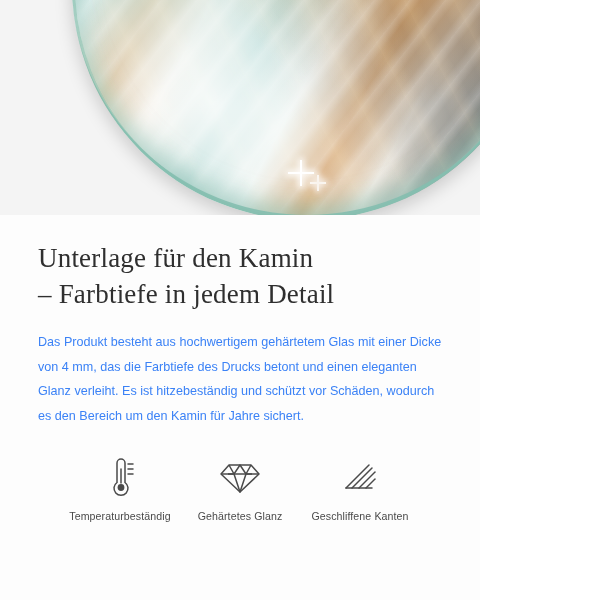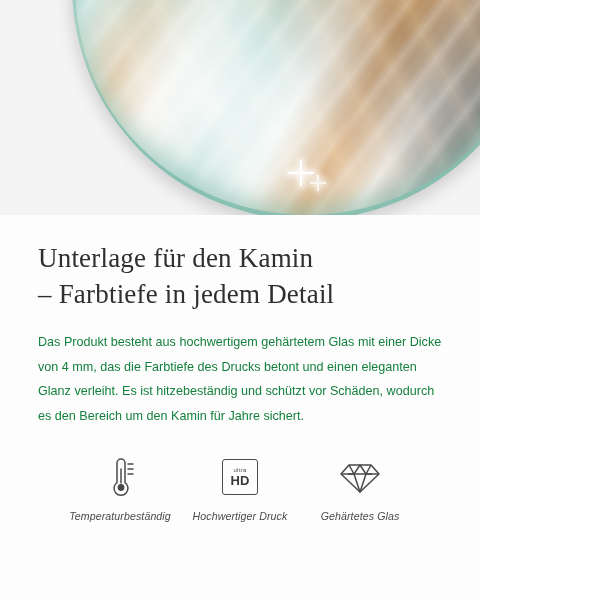--- a/index.html
+++ b/index.html
@@ -137,21 +137,21 @@
     font-weight: 400;
     color: #2f2f2f;
     margin: 0 0 18px 0;
     letter-spacing: .2px;
   }
   .headline .line2 { display: block; }
 
   .paragraph {
     font-size: 12.6px;
     line-height: 1.95;
-    color: #15803d;
+    color: #3b82f6;
     margin: 0;
     max-width: 512px;
   }
 
   
   .features {
     margin-top: 26px;
     display: grid;
     grid-template-columns: repeat(3, 1fr);
     row-gap: 14px;
@@ -171,21 +171,20 @@
     align-items: center;
     justify-content: center;
   }
 
   .feature-label {
     margin-top: 10px;
     font-size: 10.6px;
     color: #4a4a4a;
     text-align: center;
     letter-spacing: .1px;
-    font-style: italic;
   }
 
   .hd-box {
     width: 34px;
     height: 34px;
     border: 1.6px solid #4d4d4d;
     border-radius: 3px;
     display: flex;
     flex-direction: column;
     align-items: center;
@@ -231,42 +230,45 @@
           <svg width="40" height="44" viewBox="0 0 40 44" fill="none" stroke="#4a4a4a" stroke-width="1.5" stroke-linecap="round">
             <path d="M17 8a4 4 0 0 1 8 0v19.5a7 7 0 1 1-8 0V8z"></path>
             <path d="M21 14v14"></path>
             <circle cx="21" cy="32.5" r="3.4" fill="#4a4a4a" stroke="none"></circle>
             <path d="M28 9h5M28 14h5M28 19h5"></path>
           </svg>
         </div>
         <div class="feature-label">Temperaturbeständig</div>
       </div>
 
-      <div class="feature">
-        <div class="feature-icon">
-          <div class="hd-box">
-            <span class="ultra">ultra</span>
-            <span class="hd">HD</span>
-          </div>
-        </div>
-        <div class="feature-label">Hochwertiger Druck</div>
-      </div>
 
 
       <div class="feature">
         <div class="feature-icon">
           <svg width="44" height="40" viewBox="0 0 44 40" fill="none" stroke="#4a4a4a" stroke-width="1.5" stroke-linejoin="round">
             <path d="M11 8h22l8 9-19 18L3 17l8-9z"></path>
             <path d="M3 17h38"></path>
             <path d="M11 8l5 9-6 0"></path>
             <path d="M33 8l-5 9 6 0"></path>
             <path d="M16 17l6 18 6-18"></path>
             <path d="M16 17l6-9 6 9"></path>
           </svg>
         </div>
-        <div class="feature-label">Gehärtetes Glas</div>
+        <div class="feature-label">Gehärtetes Glanz</div>
       </div>
 
+      <div class="feature">
+        <div class="feature-icon">
+          <svg width="44" height="40" viewBox="0 0 44 40" fill="none" stroke="#4a4a4a" stroke-width="1.5" stroke-linecap="round">
+            <path d="M8 31h26"></path>
+            <path d="M8 31L31 8"></path>
+            <path d="M14 31L34 11"></path>
+            <path d="M21 31L37 15"></path>
+            <path d="M28 31l9-9"></path>
+          </svg>
+        </div>
+        <div class="feature-label">Geschliffene Kanten</div>
+      </div>
 
 
     </div>
   </div>
 </div>
 
 </body></html>

